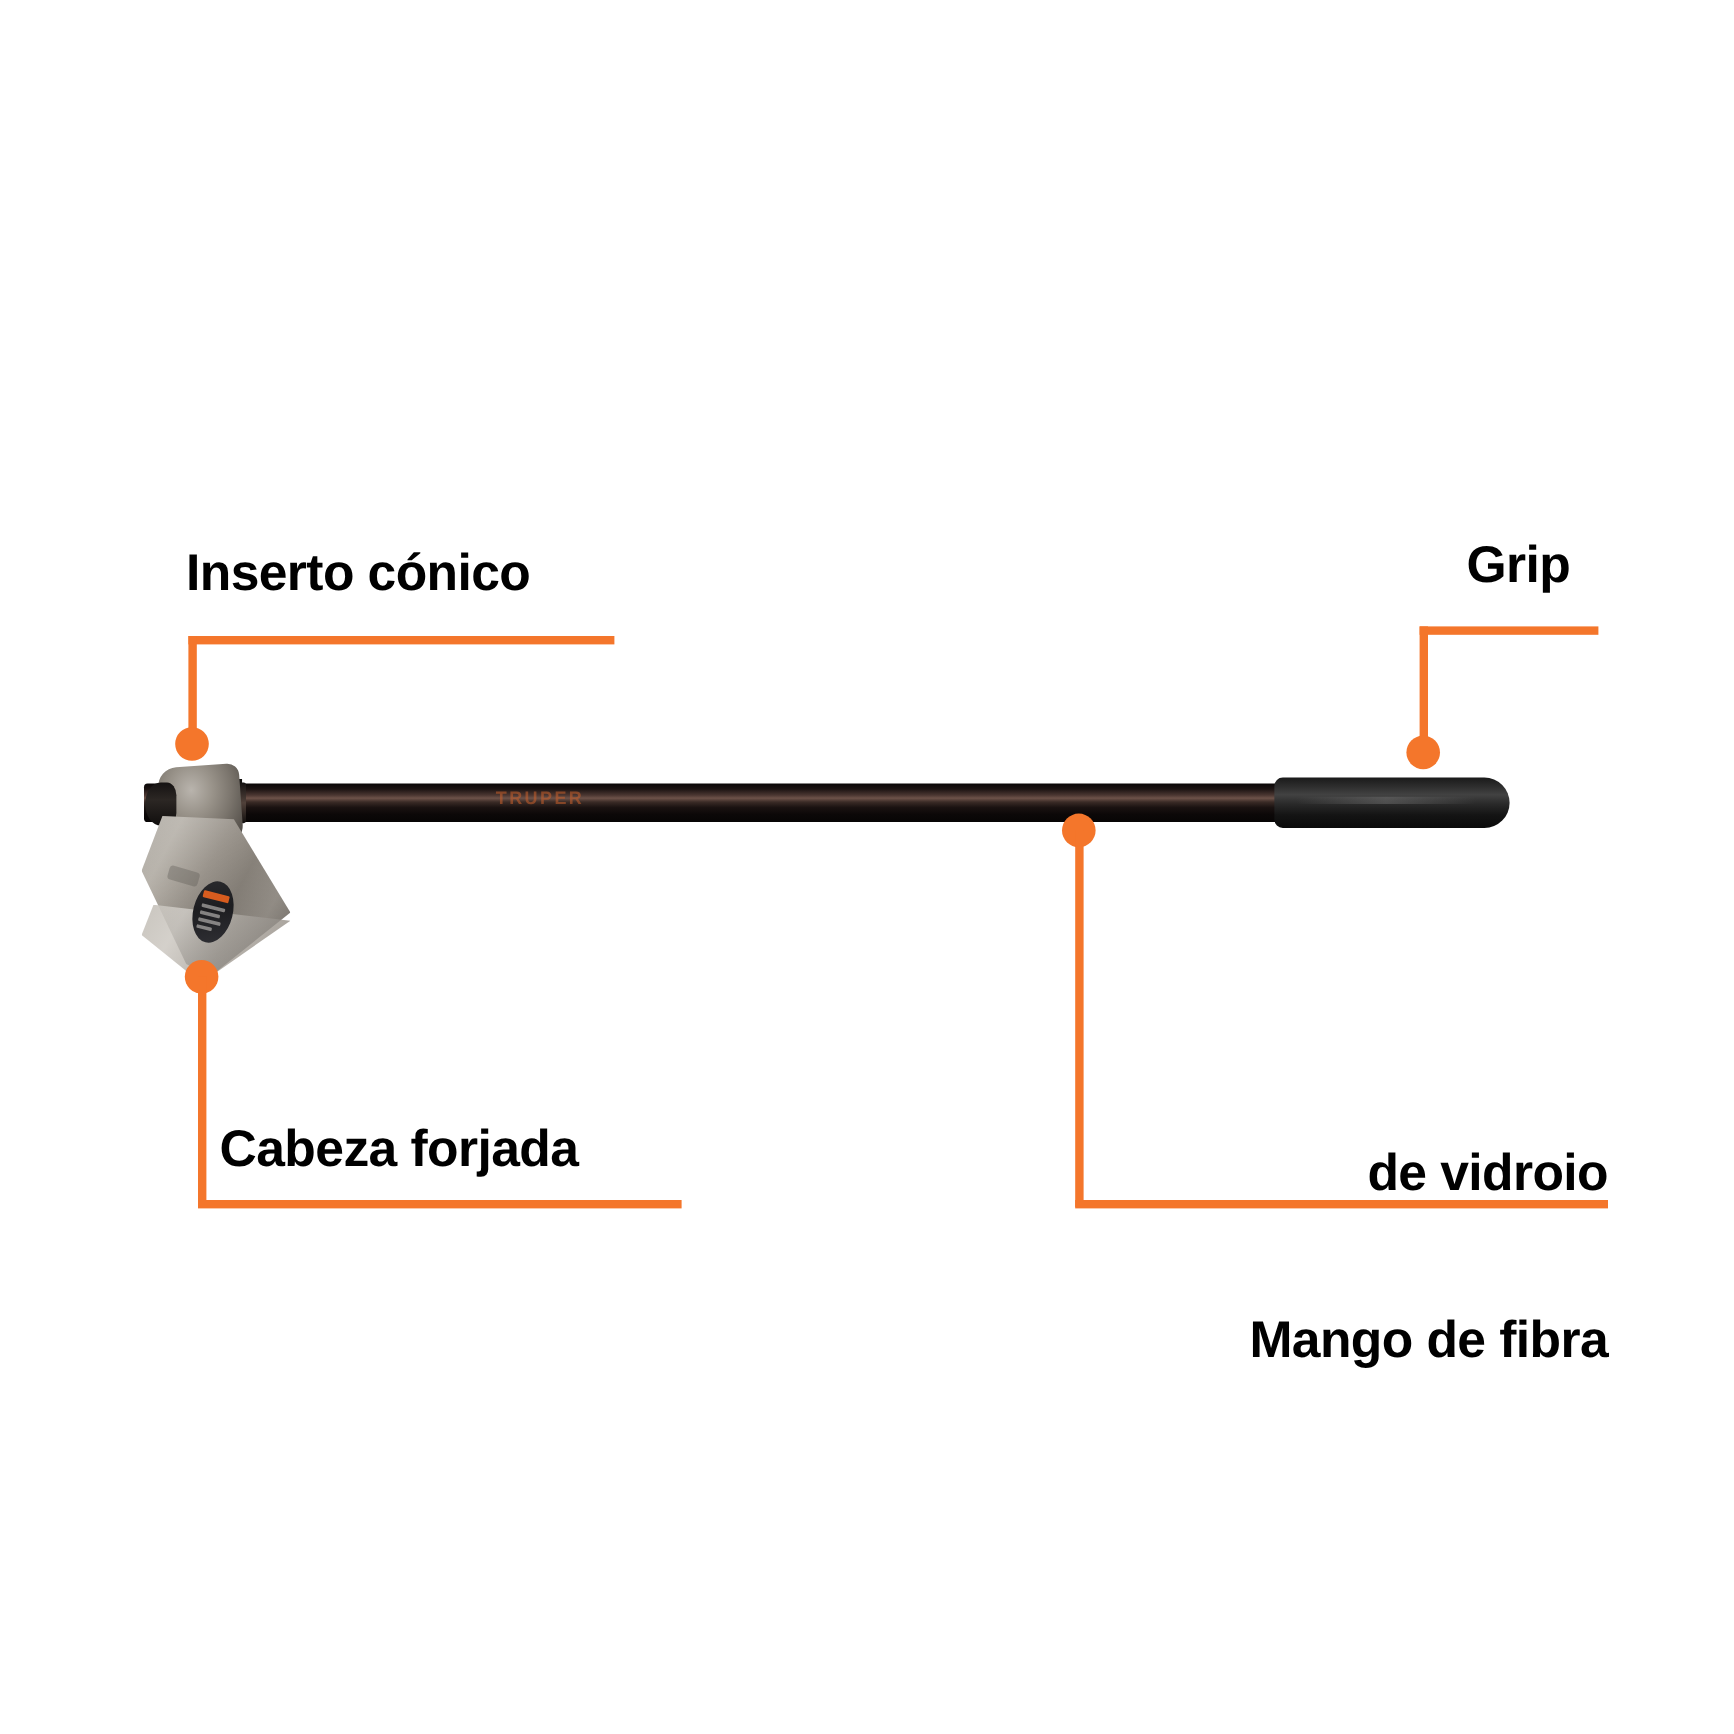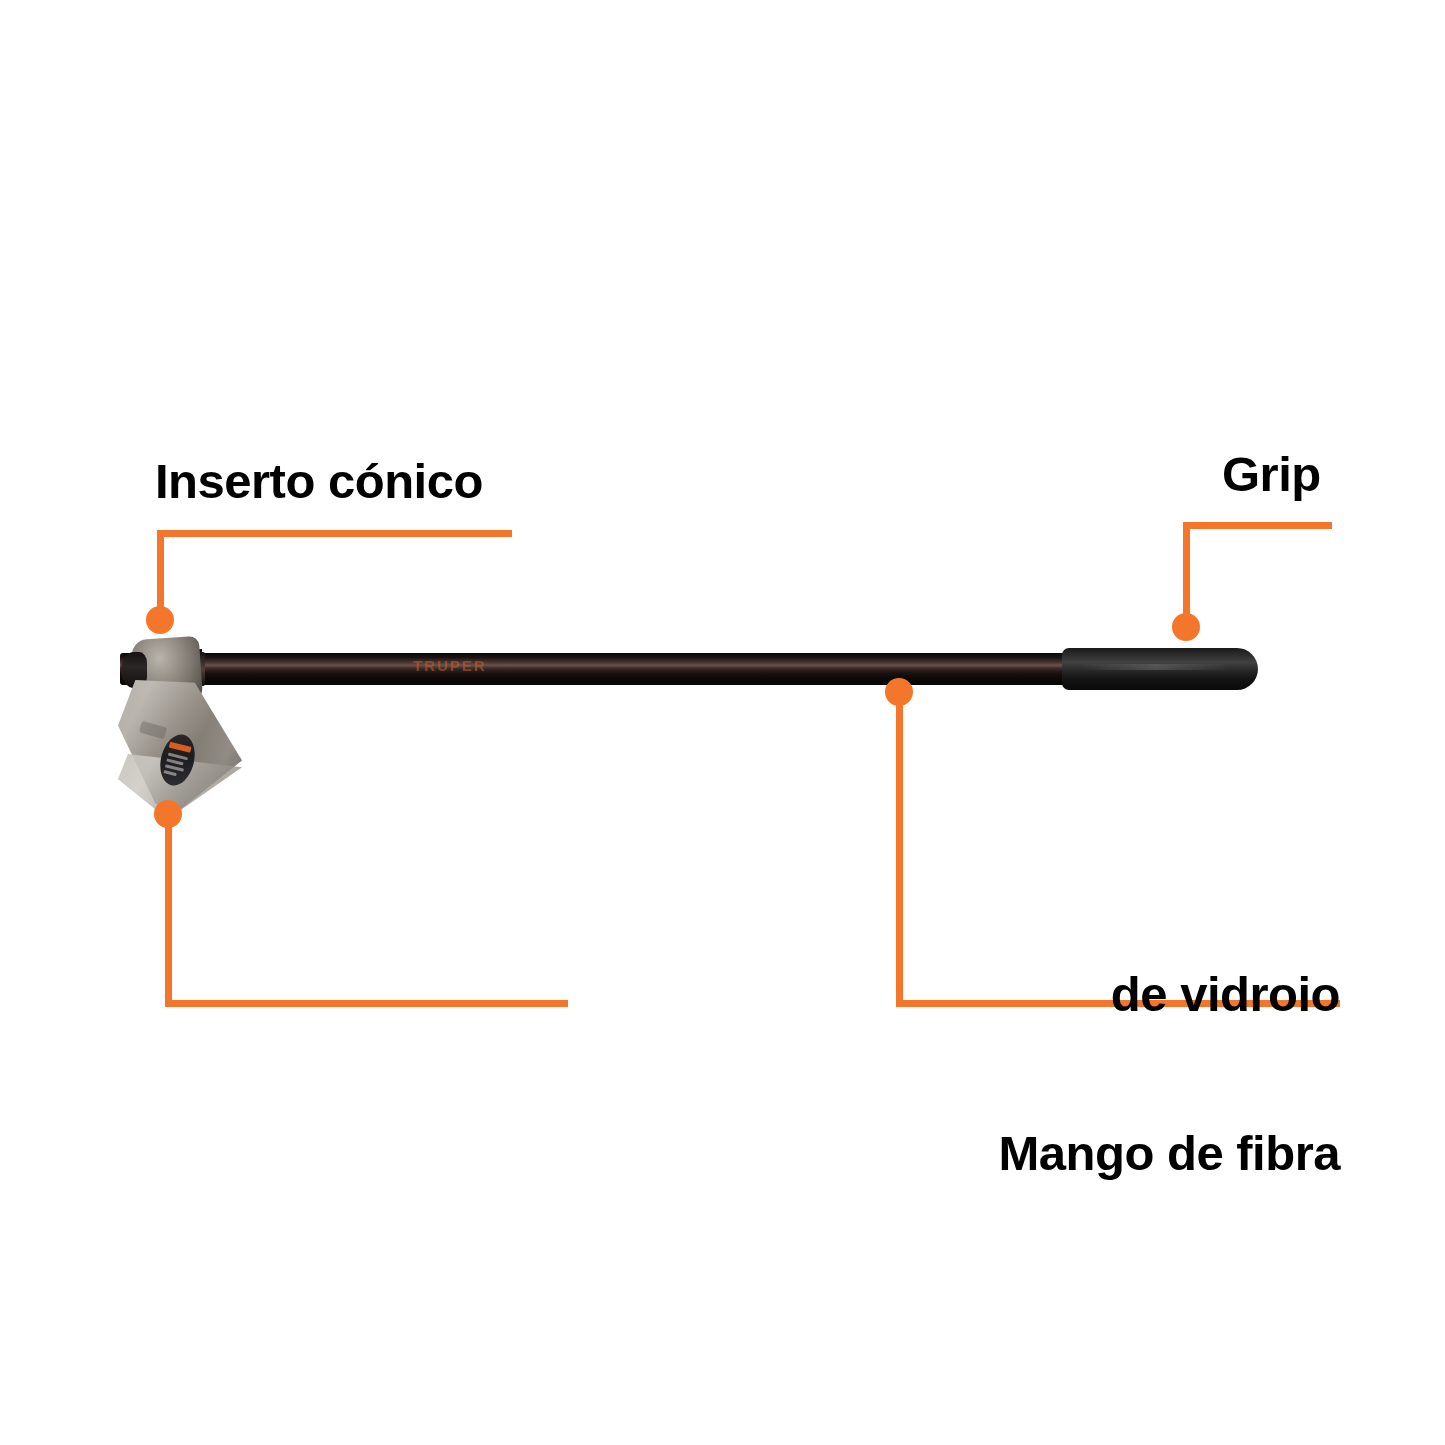--- a/index.html
+++ b/index.html
@@ -18,21 +18,21 @@
     background: #ffffff;
     overflow: hidden;
   }
 
   
   .callout-text {
     position: absolute;
     color: #000000;
     font-family: "Liberation Sans", sans-serif;
     font-weight: 700;
-    font-size: 49px;
+    font-size: 43px;
     line-height: 1.08;
     letter-spacing: -0.5px;
     white-space: pre;
   }
   .callout-text.right-align { text-align: right; }
 
   
   .leader-h {
     position: absolute;
     background: #F4762B;
@@ -299,20 +299,21 @@
   <div class="leader-dot" style="left:146px; top:606px; width:28px; height:28px;"></div>
 
   <div class="callout-text" style="left:1222px; top:448px;">Grip</div>
   <div class="leader-h" style="left:1183px; top:522px; width:149px;"></div>
   <div class="leader-v" style="left:1183px; top:522px; height:100px;"></div>
   <div class="leader-dot" style="left:1172px; top:613px; width:28px; height:28px;"></div>
 
   <div class="leader-dot" style="left:154px; top:800px; width:28px; height:28px;"></div>
   <div class="leader-v" style="left:165px; top:814px; height:192px;"></div>
   <div class="leader-h" style="left:165px; top:1000px; width:403px;"></div>
+  <div class="callout-text" style="left:183px; top:935px;">Cabeza forjada</div>
 
   <div class="leader-dot" style="left:885px; top:678px; width:28px; height:28px;"></div>
   <div class="leader-v" style="left:896px; top:692px; height:314px;"></div>
   <div class="leader-h" style="left:896px; top:1000px; width:444px;"></div>
   <div class="callout-text right-align" style="left:690px; top:862px; width:650px;">
     <div>de vidroio</div>
     <div>Mango de fibra</div>
   </div>
 
 </div>

